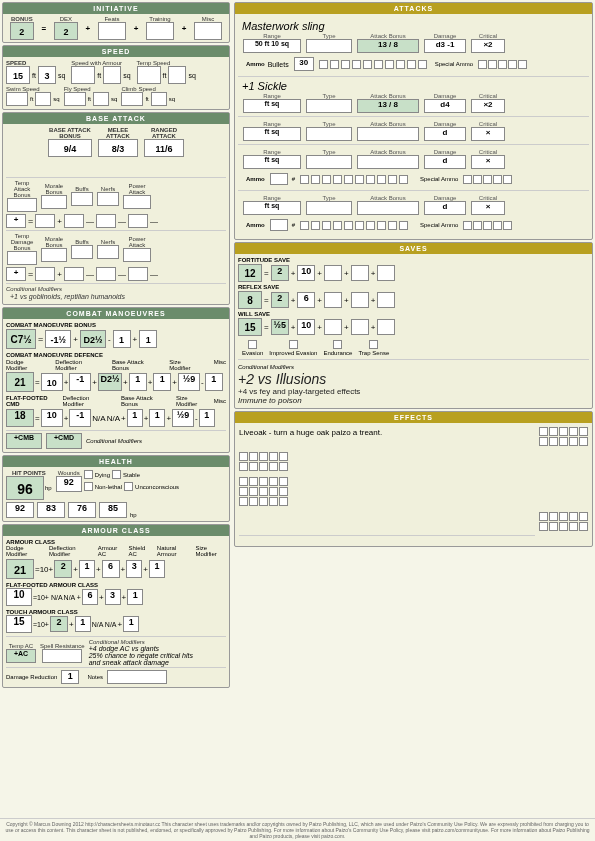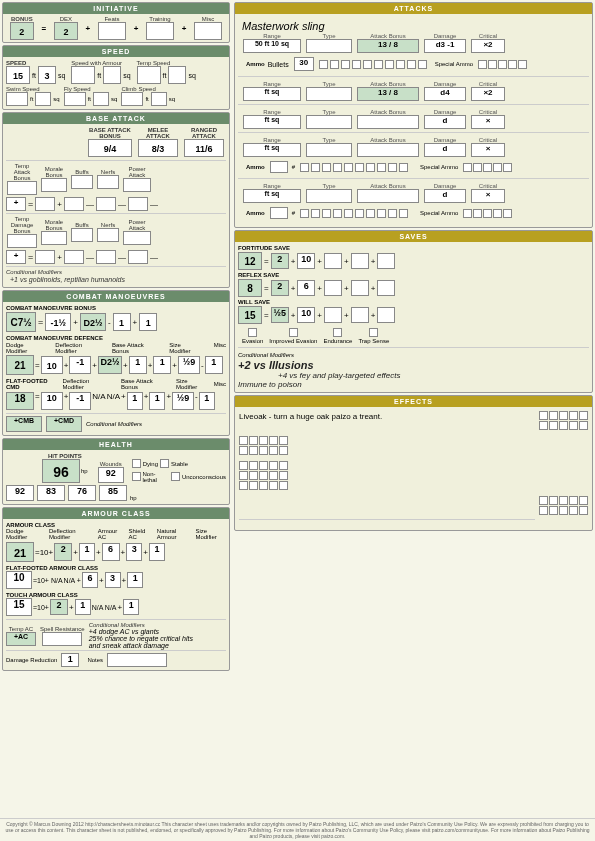--- a/index.html
+++ b/index.html
@@ -239,21 +239,21 @@
               <span style="font-size:6px;">sq</span>
             </div>
           </div>
         </div>
       </div>
     </div>
 
     <div class="section">
       <div class="section-header">BASE ATTACK</div>
       <div style="padding:3px;">
-        <div class="flex-row" style="justify-content:flex-end;margin-bottom:3px;">
+        <div class="flex-row" style="justify-content:center;margin-bottom:20px;">
           <div class="flex-col">
             <span class="label-small" style="font-weight:bold;width:48px;text-align:center;">BASE ATTACK BONUS</span>
             <div class="input-box ba-box" style="width:44px;">9/4</div>
           </div>
           <div class="flex-col">
             <span class="label-small" style="font-weight:bold;width:44px;text-align:center;">MELEE ATTACK</span>
             <div class="input-box ba-box" style="width:40px;">8/3</div>
           </div>
           <div class="flex-col">
             <span class="label-small" style="font-weight:bold;width:44px;text-align:center;">RANGED ATTACK</span>
@@ -383,21 +383,21 @@
           <div class="input-box" style="width:18px;height:18px;">1</div>
         </div>
 
         <div style="display:flex;gap:4px;align-items:center;margin-bottom:2px;">
           <span style="font-size:6px;font-weight:bold;">FLAT-FOOTED CMD</span>
           <span style="font-size:6px;margin-left:4px;">Deflection Modifier</span>
           <span style="font-size:6px;margin-left:12px;">Base Attack Bonus</span>
           <span style="font-size:6px;margin-left:8px;">Size Modifier</span>
           <span style="font-size:6px;margin-left:4px;">Misc</span>
         </div>
-        <div class="flex-row" style="gap:1px;margin-bottom:3px;align-items:flex-start;flex-wrap:wrap;">
+        <div class="flex-row" style="gap:1px;margin-bottom:3px;align-items:center;flex-wrap:wrap;">
           <div class="input-box green-bg" style="width:28px;height:18px;font-size:10px;">18</div>
           <span style="font-size:8px;">=</span>
           <div class="input-box" style="width:22px;height:18px;">10</div>
           <span style="font-size:8px;">+</span>
           <div class="input-box" style="width:22px;height:18px;">-1</div>
           <span style="font-size:8px;">N/A</span>
           <span style="font-size:8px;">N/A</span>
           <span style="font-size:8px;">+</span>
           <div class="input-box" style="width:16px;height:18px;">1</div>
           <span style="font-size:8px;">+</span>
@@ -411,21 +411,21 @@
           <div class="input-box green-bg" style="width:36px;height:16px;font-size:7px;">+CMB</div>
           <div class="input-box green-bg" style="width:36px;height:16px;font-size:7px;">+CMD</div>
           <span style="font-size:6px;font-style:italic;">Conditional Modifiers</span>
         </div>
       </div>
     </div>
 
     <div class="section">
       <div class="section-header">HEALTH</div>
       <div style="padding:3px;">
-        <div class="flex-row" style="gap:6px;margin-bottom:2px;align-items:flex-end;margin-left:36px;">
+        <div class="flex-row" style="gap:0;margin-bottom:2px;align-items:flex-start;">
           <div class="flex-col">
             <span class="label-small" style="font-weight:bold;">HIT POINTS</span>
             <div class="flex-row" style="gap:1px;">
               <div class="input-box green-bg" style="width:38px;height:24px;line-height:24px;font-size:14px;">96</div>
               <span style="font-size:6px;">hp</span>
             </div>
           </div>
           <div class="flex-col" style="margin-left:4px;">
             <span class="label-small">Wounds</span>
             <div class="input-box" style="width:26px;height:16px;">92</div>
@@ -585,20 +585,21 @@
               <div class="ammo-box"></div>
               <div class="ammo-box"></div>
               <div class="ammo-box"></div>
               <div class="ammo-box"></div>
               <div class="ammo-box"></div>
             </div>
           </div>
         </div>
 
         <div class="attack-item">
+          <div class="attack-name">+1 Sickle</div>
           <div class="flex-row" style="gap:3px;margin-top:1px;">
             <div class="flex-col" style="width:60px;">
               <span class="attack-label">Range</span>
               <div class="input-box" style="width:58px;height:14px;font-size:7px;">ft  sq</div>
             </div>
             <div class="flex-col" style="width:48px;">
               <span class="attack-label">Type</span>
               <div class="input-box" style="width:46px;height:14px;"></div>
             </div>
             <div class="flex-col" style="width:64px;">
@@ -809,22 +810,22 @@
             <span>Endurance</span>
           </div>
           <div class="evasion-item">
             <div class="check-sq"></div>
             <span>Trap Sense</span>
           </div>
         </div>
 
         <div style="border-top:1px solid #ccc;padding-top:2px;margin-top:1px;">
           <span style="font-size:6px;font-style:italic;">Conditional Modifiers</span>
-          <div style="font-size:11px;font-style:italic;color:#222;font-weight:bold;">+2 vs Illusions</div>
-          <div style="font-size:8px;font-style:italic;color:#222;margin-left:40px;">+4 vs fey and play-targeted effects</div>
+          <div style="font-size:14px;font-style:italic;color:#222;">+2 vs Illusions</div>
+          <div style="font-size:8px;color:#222;">+4 vs fey and play-targeted effects</div>
           <div style="font-size:8px;font-style:italic;color:#222;">Immune to poison</div>
         </div>
       </div>
     </div>
 
     <div class="section">
       <div class="section-header gold">EFFECTS</div>
       <div style="padding:4px;">
 
         <div class="effect-entry">

